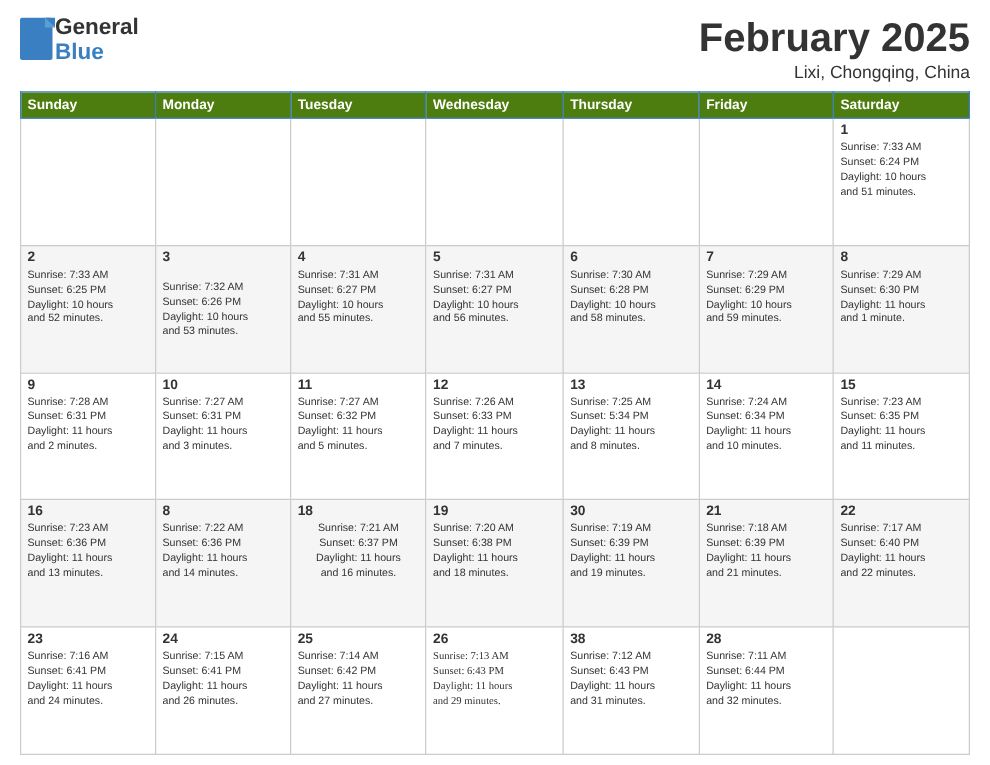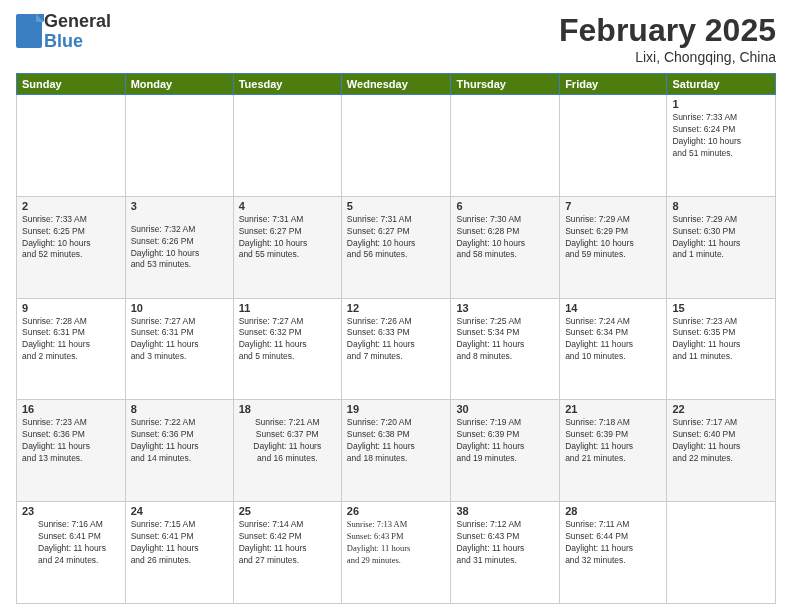--- a/index.html
+++ b/index.html
@@ -300,21 +300,21 @@
               <div class="day-number">22</div>
               <div class="day-info" style="white-space: pre-line;">Sunrise: 7:17 AM
 Sunset: 6:40 PM
 Daylight: 11 hours
 and 22 minutes.</div>
             </td>
           </tr>
           <tr>
             <td>
               <div class="day-number">23</div>
-              <div class="day-info" style="white-space: pre-line; margin-left: 16px;">Sunrise: 7:16 AM
+              <div class="day-info" style="white-space: pre-line;">Sunrise: 7:16 AM
 Sunset: 6:41 PM
 Daylight: 11 hours
 and 24 minutes.</div>
             </td>
             <td>
               <div class="day-number">24</div>
               <div class="day-info" style="white-space: pre-line;">Sunrise: 7:15 AM
 Sunset: 6:41 PM
 Daylight: 11 hours
 and 26 minutes.</div>

